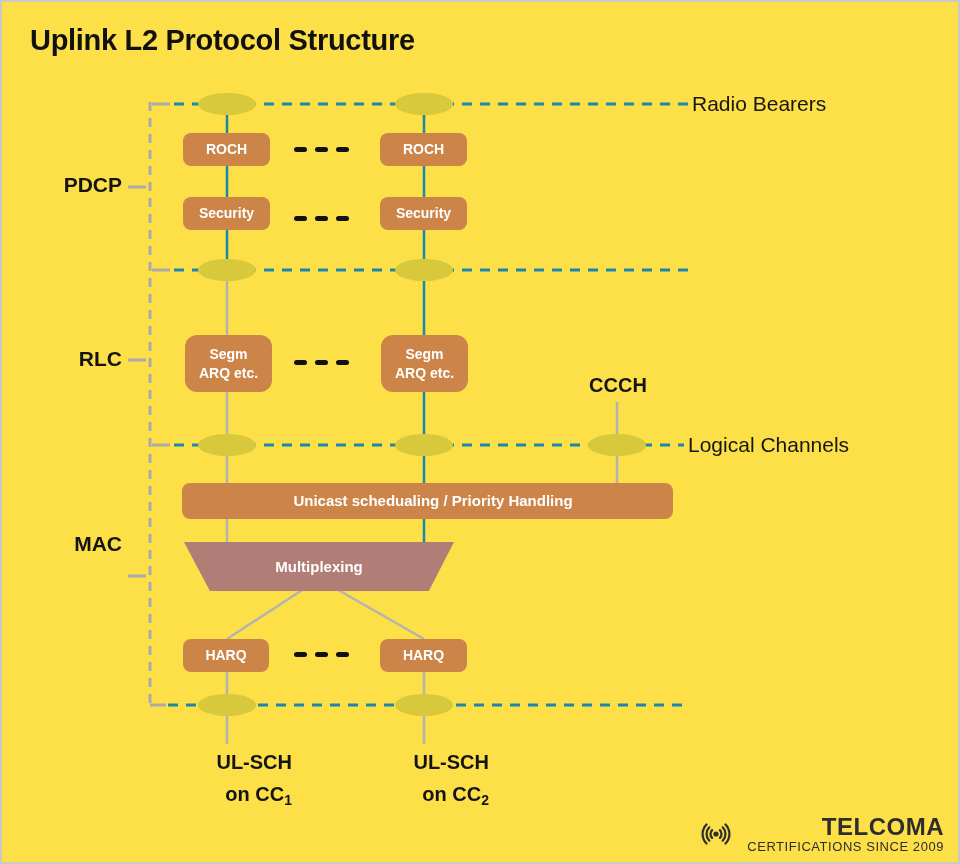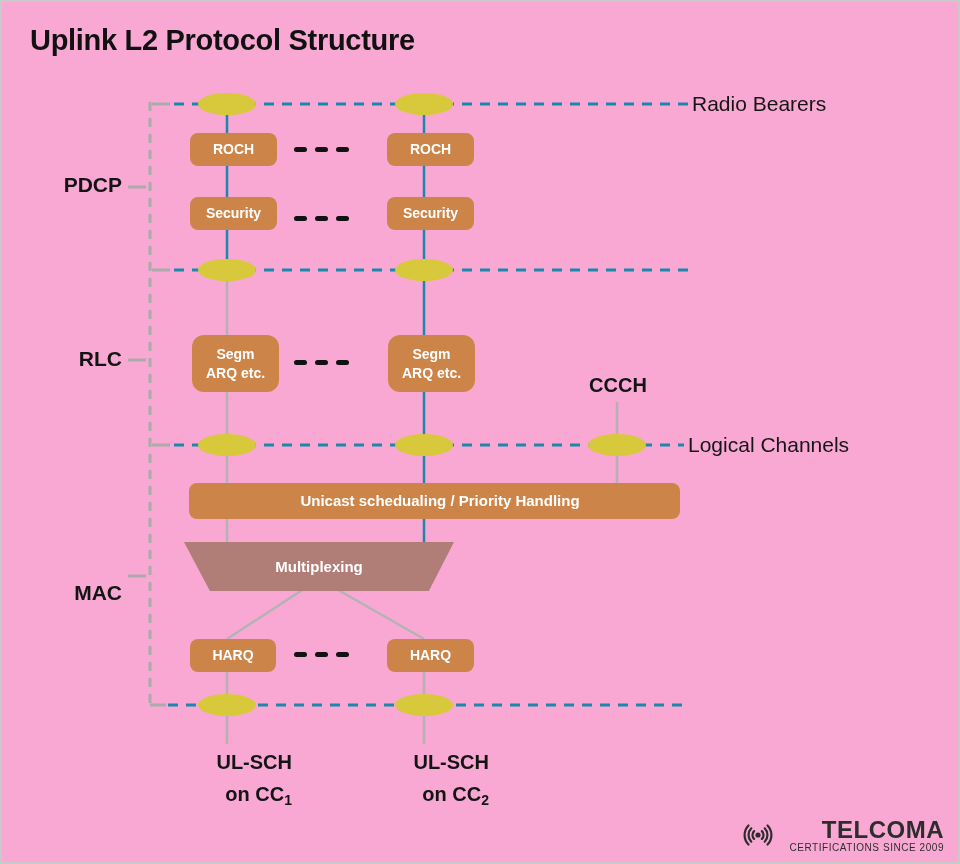--- a/index.html
+++ b/index.html
@@ -1,52 +1,52 @@
 <!DOCTYPE html>
 <html style="--accent-orange: #cd8449; --accent-yellow: #d8c83c; --accent-teal: #1b87ab; --accent-mauve: #b17d77; --line-gray: #b3b3b3;"><head>
 <meta charset="utf-8">
 <style>
   html,body{margin:0;padding:0;background:#fff;}
-  .canvas{position:relative;width:960px;height:864px;background:#f9a8d4;
+  .canvas{position:relative;width:960px;height:864px;background:#fde047;
           border:2px solid #c9c9c9;box-sizing:border-box;overflow:hidden;
           font-family:"Liberation Sans", sans-serif;color:#161616;}
   .title{position:absolute;left:28px;top:22px;font-size:29px;font-weight:700;
          letter-spacing:-0.3px;color:#111;margin:0;}
   svg.connectors{position:absolute;left:0;top:0;}
   .blue-dash{stroke:var(--accent-teal,#1b87ab);stroke-width:3;stroke-dasharray:10 8;fill:none;}
   .teal-line{stroke:var(--accent-teal,#1b87ab);stroke-width:2.5;fill:none;}
   .gray-line{stroke:var(--line-gray,#b3b3b3);stroke-width:2.5;fill:none;}
   .gray-dash-v{stroke:#ababab;stroke-width:3;stroke-dasharray:9 7;fill:none;}
   .gray-seg{stroke:#ababab;stroke-width:3;fill:none;}
   .ellipse{position:absolute;width:58px;height:22px;border-radius:50%;
            background:var(--accent-yellow,#d8c83c);}
   .box{position:absolute;background:var(--accent-orange,#cd8449);color:#fff;
        border-radius:8px;display:flex;flex-direction:column;align-items:center;
        justify-content:center;font-weight:700;font-size:14px;line-height:1.3;
-       text-align:center;margin-left:7px;}
+       text-align:center;}
   .box.wide{font-size:15px;padding-left:11px;}
   .trapezoid{position:absolute;left:182px;top:540px;width:270px;height:49px;
        background:var(--accent-mauve,#b17d77);color:#fff;display:flex;align-items:center;
        justify-content:center;font-weight:700;font-size:15px;
        clip-path:polygon(0 0,100% 0,90.7% 100%,9.6% 100%);}
   .layer-label{position:absolute;left:30px;width:90px;text-align:right;
        font-size:21px;font-weight:700;color:#141414;}
   .ccch{position:absolute;left:580px;top:372px;width:72px;text-align:center;
        font-size:20px;font-weight:700;color:#141414;}
   .chan-label{position:absolute;font-size:21px;font-weight:400;color:#161616;}
   .dashes{position:absolute;display:flex;gap:8px;}
   .dashes i{width:13px;height:5px;background:#121212;border-radius:2.5px;display:block;}
   .ulsch{position:absolute;width:130px;text-align:right;font-size:20px;
        font-weight:700;color:#141414;line-height:1.6;}
   .ulsch sub{font-size:14px;vertical-align:-4px;line-height:0;}
   .logo{position:absolute;right:14px;bottom:9px;display:flex;align-items:center;
        gap:12px;color:#2d2d2d;}
   .logo-text{display:flex;flex-direction:column;align-items:flex-end;line-height:1;}
   .logo-name{font-size:24px;font-weight:700;letter-spacing:0.5px;}
-  .logo-tagline{font-size:10px;letter-spacing:0.55px;margin-top:1px;font-weight:400;}
+  .logo-tagline{font-size:13px;letter-spacing:0.55px;margin-top:1px;font-weight:400;}
   .signal-icon svg{display:block;}
 </style>
 </head>
 <body>
 
 <div class="canvas">
 
   <h1 class="title">Uplink L2 Protocol Structure</h1>
 
   <svg class="connectors" width="960" height="864">
@@ -140,21 +140,21 @@
       <i></i>
     </div>
   <div class="dashes" style="left:292px;top:650px">
       <i></i>
       <i></i>
       <i></i>
     </div>
 
   <div class="layer-label" style="top:171px">PDCP</div>
   <div class="layer-label" style="top:345px">RLC</div>
-  <div class="layer-label" style="top:579px">MAC</div>
+  <div class="layer-label" style="top:530px">MAC</div>
   <div class="ccch">CCCH</div>
 
   <div class="chan-label" style="left:690px;top:90px">Radio Bearers</div>
   <div class="chan-label" style="left:686px;top:431px">Logical Channels</div>
 
   <div class="ulsch" style="left:160px;top:744px">
     <span>UL-SCH</span><br>
     <span><span>on CC</span><sub>1</sub></span>
   </div>
   <div class="ulsch" style="left:357px;top:744px">

